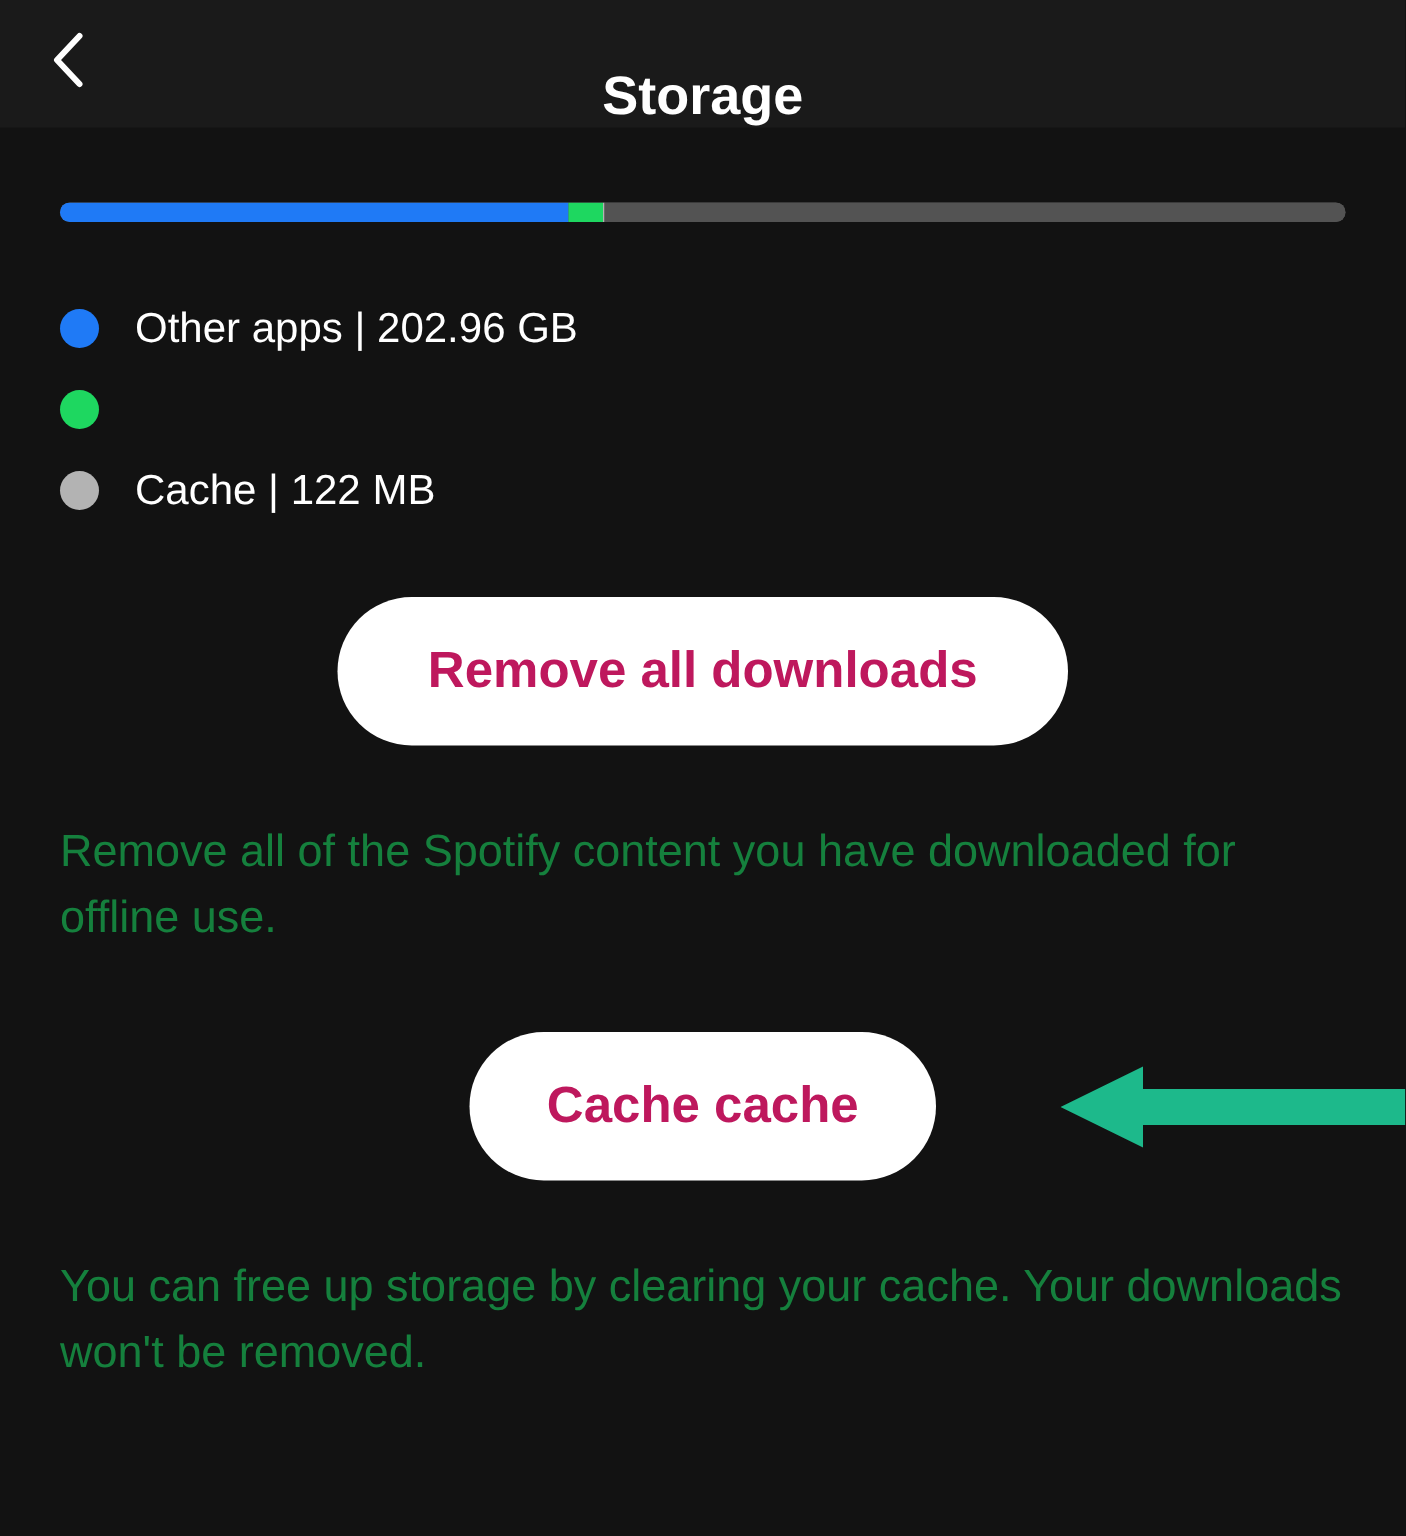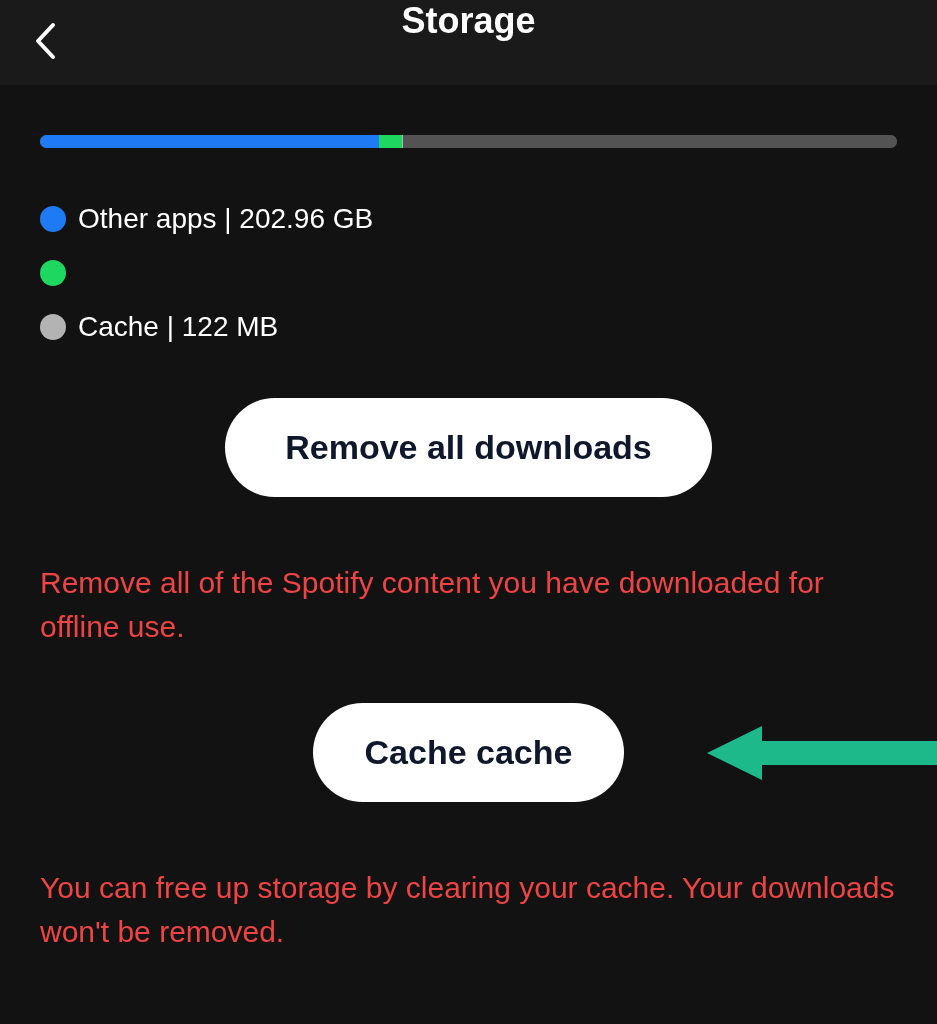--- a/index.html
+++ b/index.html
@@ -6,21 +6,21 @@
   body {
     width: 937px;
     height: 1024px;
     background: #121212;
     font-family: -apple-system, BlinkMacSystemFont, 'Segoe UI', Helvetica, Arial, sans-serif;
     color: #fff;
     overflow: hidden;
   }
   .header {
     display: flex;
-    align-items: flex-start;
+    align-items: flex-end;
     height: 85px;
     background: #1a1a1a;
     position: relative;
   }
   .back-btn {
     position: absolute;
     left: 25px;
     top: 50%;
     transform: translateY(-50%);
     width: 40px;
@@ -55,21 +55,21 @@
   .seg-free { background: #535353; }
   .legend {
     display: flex;
     flex-direction: column;
     gap: 25px;
     margin-bottom: 55px;
   }
   .legend-item {
     display: flex;
     align-items: center;
-    gap: 12px;
+    gap: 24px;
   }
   .dot {
     width: 26px;
     height: 26px;
     border-radius: 50%;
     flex-shrink: 0;
   }
   .dot-other { background: #1f7af6; }
   .dot-downloads { background: #1ed760; }
   .dot-cache { background: #b3b3b3; }
@@ -79,33 +79,33 @@
     font-weight: 400;
     color: #fff;
   }
   .btn-row {
     display: flex;
     justify-content: center;
     position: relative;
   }
   .pill-btn {
     background: #fff;
-    color: #0f172a;
+    color: #be185d;
     border: none;
     border-radius: 999px;
     font-size: 34px;
     font-weight: 700;
     padding: 30px 60px;
     cursor: pointer;
   }
   .desc {
-    color: #ef4444;
+    color: #15803d;
     font-size: 30px;
     line-height: 1.45;
-    margin-top: 64px;
+    margin-top: 49px;
     margin-bottom: 55px;
   }
   .arrow-annot {
     position: absolute;
     right: -40px;
     top: 50%;
     transform: translateY(-50%);
     display: flex;
     align-items: center;
   }

